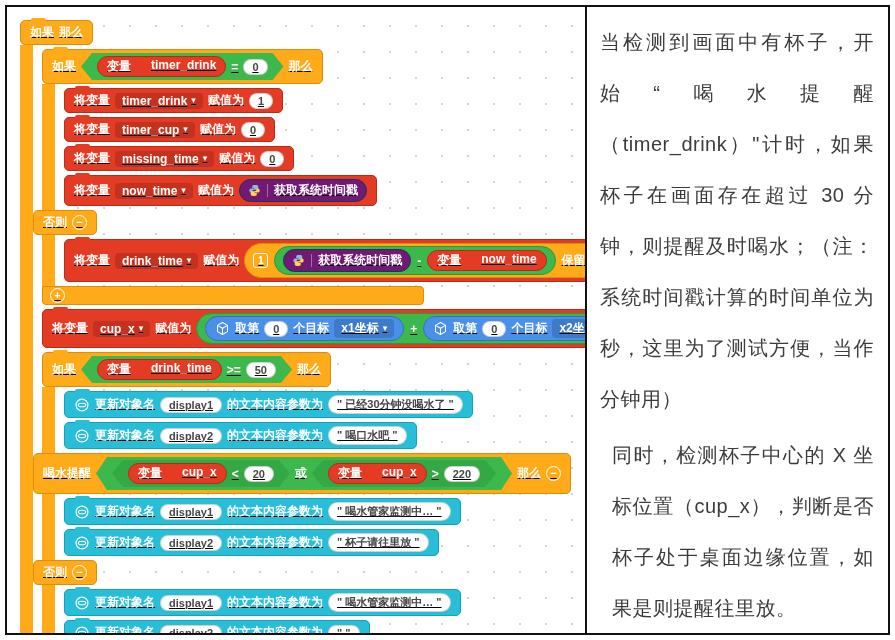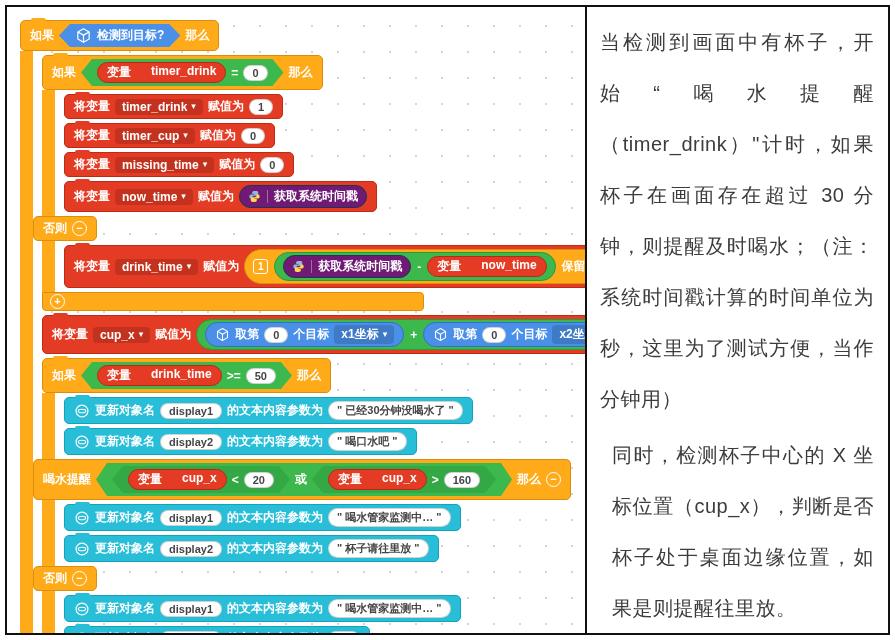--- a/index.html
+++ b/index.html
@@ -4,21 +4,21 @@
 <style>
   * { box-sizing: border-box; margin: 0; padding: 0; }
   html,body { width:895px; height:640px; background:#fff;
     font-family:"Liberation Sans","DejaVu Sans",sans-serif; }
   .frame { position:absolute; left:5px; top:5px; width:885px; height:630px;
     border:2px solid #111; display:flex; }
   .cell-left { width:580px; height:100%; border-right:2px solid #111; overflow:hidden;
     background:#fff;
     background-image:radial-gradient(#d4d4d4 1px, transparent 1.2px);
     background-size:26px 26px; background-position:6px 6px;
-    padding:13px 0 0 13px; }
+    padding:13px 0 0 13px;text-decoration:underline; }
   .cell-right { flex:1; padding:10px 14px 0 13px; color:#3c3c3c; }
   .cell-right p { font-size:20px; line-height:51px; text-align:justify; letter-spacing:.5px; }
   .cell-right p + p { margin-top:5px;margin-left:12px; }
 
   
   .blk { position:relative; display:inline-flex; align-items:center; gap:5px;
     padding:3px 9px; border-radius:5px; color:#fff; font-weight:700; font-size:12px;
     white-space:nowrap; }
   .stmt::before, .chead::before { content:""; position:absolute; top:-3px; left:10px;
     width:15px; height:5px; background:inherit; border-radius:2px; }
@@ -70,29 +70,20 @@
 </head>
 <body>
 
 <div class="frame">
 
   <div class="cell-left">
 
     <div class="cblock">
       <div class="blk orange chead">
         <span>如果</span>
-        <span class="hex blue">
-          <span>
-            <svg width="17" height="17" viewBox="0 0 24 24">
-                <path d="M12 2.5 20 7v10l-8 4.5L4 17V7z" fill="none" stroke="#fff" stroke-width="1.7" stroke-linejoin="round"></path>
-                <path d="M4 7l8 4.5L20 7M12 11.5v10" fill="none" stroke="#fff" stroke-width="1.7" stroke-linejoin="round"></path>
-              </svg>
-          </span>
-          <span>检测到目标?</span>
-        </span>
         <span>那么</span>
       </div>
 
       <div class="cbody">
 
         <div class="cblock">
           <div class="blk orange chead">
             <span>如果</span>
             <span class="hex green">
               <span class="redpill">
@@ -290,21 +281,21 @@
                 <span>&lt;</span>
                 <span class="oval">20</span>
               </span>
               <span>或</span>
               <span class="hex green-in">
                 <span class="redpill">
                   <span>变量</span>
                   <span>cup_x</span>
                 </span>
                 <span>&gt;</span>
-                <span class="oval">160</span>
+                <span class="oval">220</span>
               </span>
             </span>
             <span>那么</span>
             <span class="circ">−</span>
           </div>
 
           <div class="cbody">
             <div class="blk cyan stmt">
               <span>
                 <svg width="16" height="16" viewBox="0 0 20 20">

